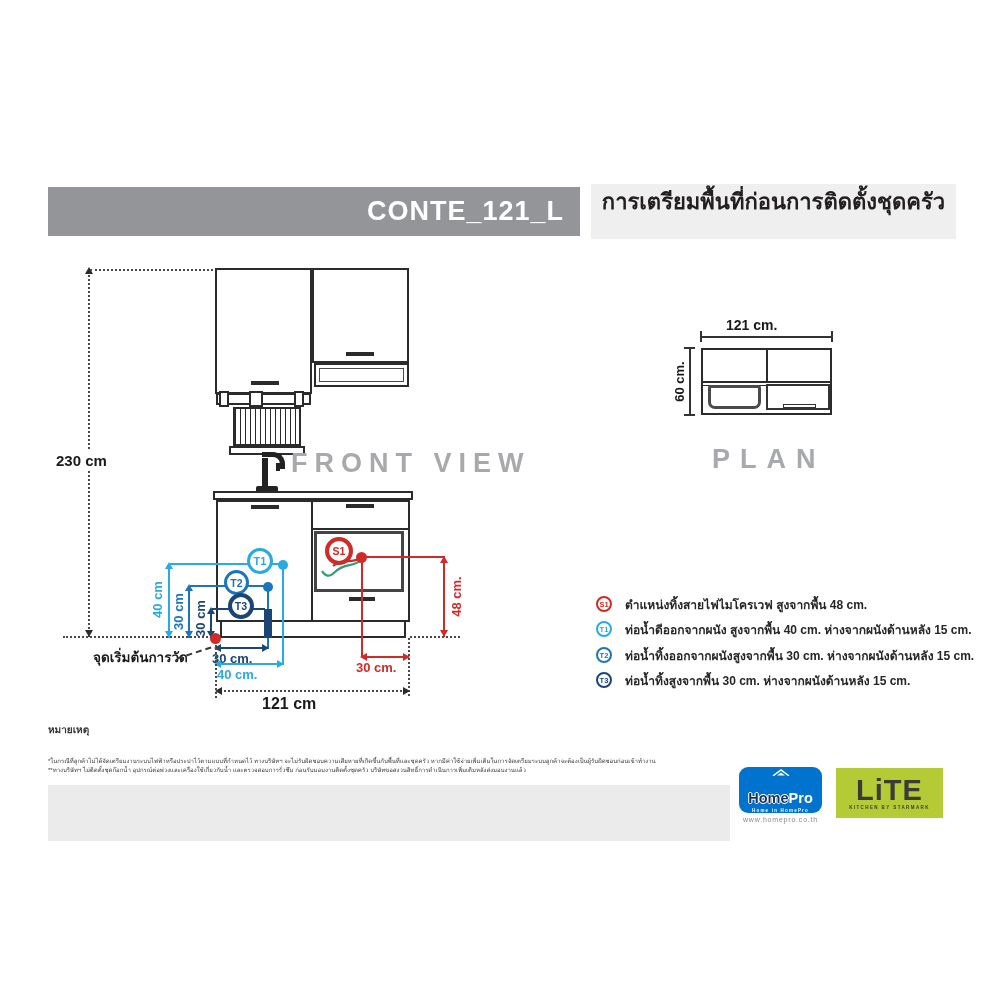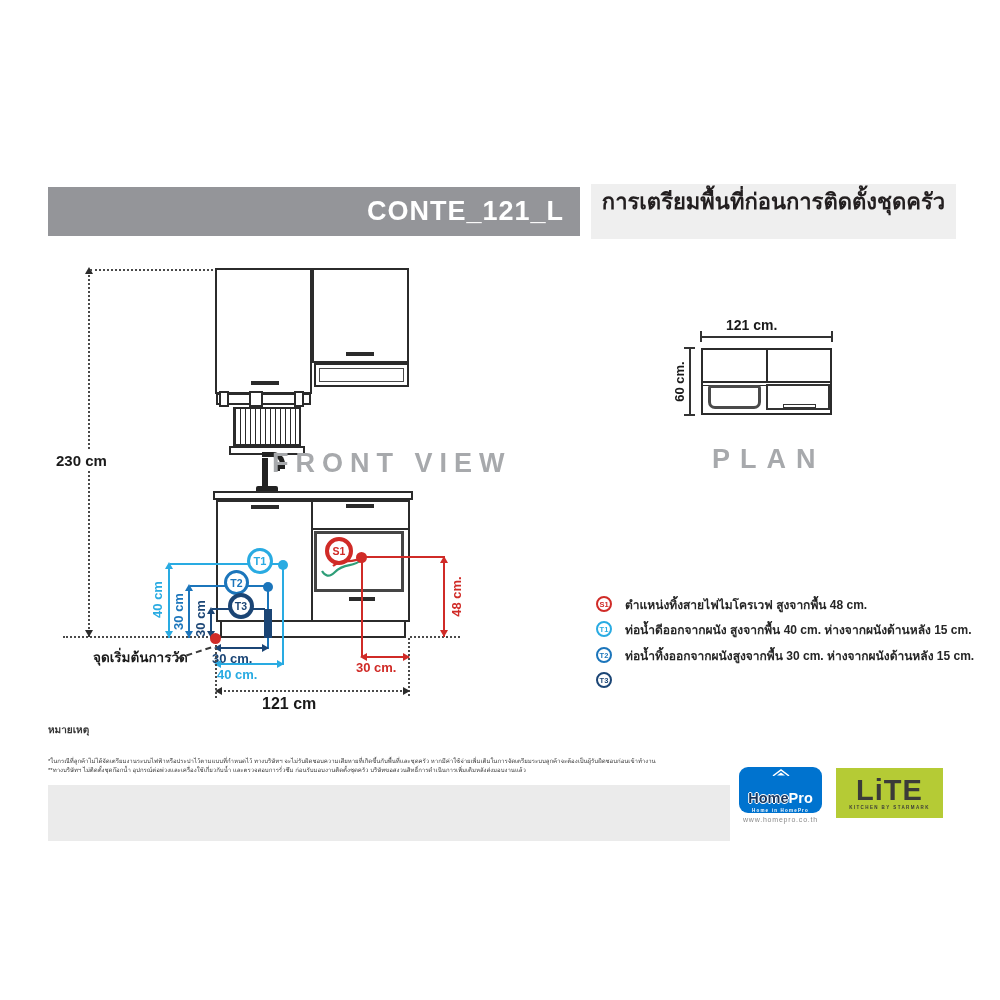--- a/index.html
+++ b/index.html
@@ -64,21 +64,21 @@
   <div class="abs" style="left:251px;top:505px;width:28px;height:4px;background:#2b2b2b"></div>
   <div class="abs" style="left:346px;top:504px;width:28px;height:4px;background:#2b2b2b"></div>
   <div class="abs" style="left:313px;top:528px;width:97px;border-top:2px solid #2b2b2b"></div>
   <div class="abs" style="left:314px;top:531px;width:90px;height:61px;border:3px solid #454545;box-sizing:border-box;background:#fff"></div>
   <div class="abs" style="left:349px;top:597px;width:26px;height:4px;background:#2b2b2b"></div>
   <div class="abs" style="left:220px;top:622px;width:186px;height:16px;border:2px solid #2b2b2b;border-top:none;box-sizing:border-box;background:#fff"></div>
 
   <div class="abs" style="left:63px;top:636px;width:153px;border-top:2px dotted #4a4a4a"></div>
   <div class="abs" style="left:410px;top:636px;width:50px;border-top:2px dotted #4a4a4a"></div>
 
-  <div class="cap" style="left:272px;top:448px;font-size:27px;letter-spacing:7px">FRONT VIEW</div>
+  <div class="cap" style="left:291px;top:448px;font-size:27px;letter-spacing:7px">FRONT VIEW</div>
 
   <div class="abs" style="left:170px;top:563px;width:113px;border-top:2.5px solid #29ABE2"></div>
   <div class="mk" style="left:247px;top:548px;width:20px;height:20px;border:3.5px solid #29ABE2;color:#29ABE2;font-size:11px">
     <span>T1</span>
     </div>
   <div class="dot" style="left:278px;top:560px;width:10px;height:10px;background:#29ABE2"></div>
   <div class="abs" style="left:282px;top:565px;height:100px;border-left:2px solid #29ABE2"></div>
   <div class="abs" style="left:168px;top:565px;height:73px;border-left:2.5px solid #29ABE2"></div>
   <div class="tri tu" style="left:165px;top:562px;border-bottom-color:#29ABE2"></div>
   <div class="tri td" style="left:165px;top:631px;border-top-color:#29ABE2"></div>
@@ -175,20 +175,21 @@
   <div class="lrow" style="left:596px;top:644px">
     <span class="lcirc" style="border:2.5px solid #1B75BB;color:#1B75BB">
       <span>T2</span>
       </span>
     <span class="ltxt">ท่อน้ำทิ้งออกจากผนังสูงจากพื้น 30 cm. ห่างจากผนังด้านหลัง 15 cm.</span>
   </div>
   <div class="lrow" style="left:596px;top:669px">
     <span class="lcirc" style="border:2.5px solid #1B4575;color:#1B4575">
       <span>T3</span>
       </span>
+    <span class="ltxt">ท่อน้ำทิ้งสูงจากพื้น 30 cm. ห่างจากผนังด้านหลัง 15 cm.</span>
   </div>
 
   <div class="b abs" style="left:48px;top:722px;font-size:10px;color:#333">หมายเหตุ</div>
   <div class="abs" style="left:48px;top:756px;width:870px;font-size:6px;color:#333;white-space:nowrap;overflow:hidden">*ในกรณีที่ลูกค้าไม่ได้จัดเตรียมงานระบบไฟฟ้าหรือประปาไว้ตามแบบที่กำหนดไว้ ทางบริษัทฯ จะไม่รับผิดชอบความเสียหายที่เกิดขึ้นกับพื้นที่และชุดครัว หากมีค่าใช้จ่ายเพิ่มเติมในการจัดเตรียมระบบลูกค้าจะต้องเป็นผู้รับผิดชอบก่อนเข้าทำงาน</div>
   <div class="abs" style="left:48px;top:765px;width:870px;font-size:6px;color:#333;white-space:nowrap;overflow:hidden">**ทางบริษัทฯ ไม่ติดตั้งชุดก๊อกน้ำ อุปกรณ์ต่อพ่วงและเครื่องใช้เกี่ยวกับน้ำ และตรวจสอบการรั่วซึม ก่อนรับมอบงานติดตั้งชุดครัว บริษัทขอสงวนสิทธิ์การดำเนินการเพิ่มเติมหลังส่งมอบงานแล้ว</div>
 
   <div class="abs" style="left:48px;top:785px;width:682px;height:56px;background:#EBEBEB"></div>
 
   <div class="abs" style="left:739px;top:767px;width:83px;height:62px">
     <div style="width:83px;height:46px;background:#0073CF;border-radius:9px;display:flex;flex-direction:column;align-items:center;justify-content:center;box-sizing:border-box;padding-top:2px">

